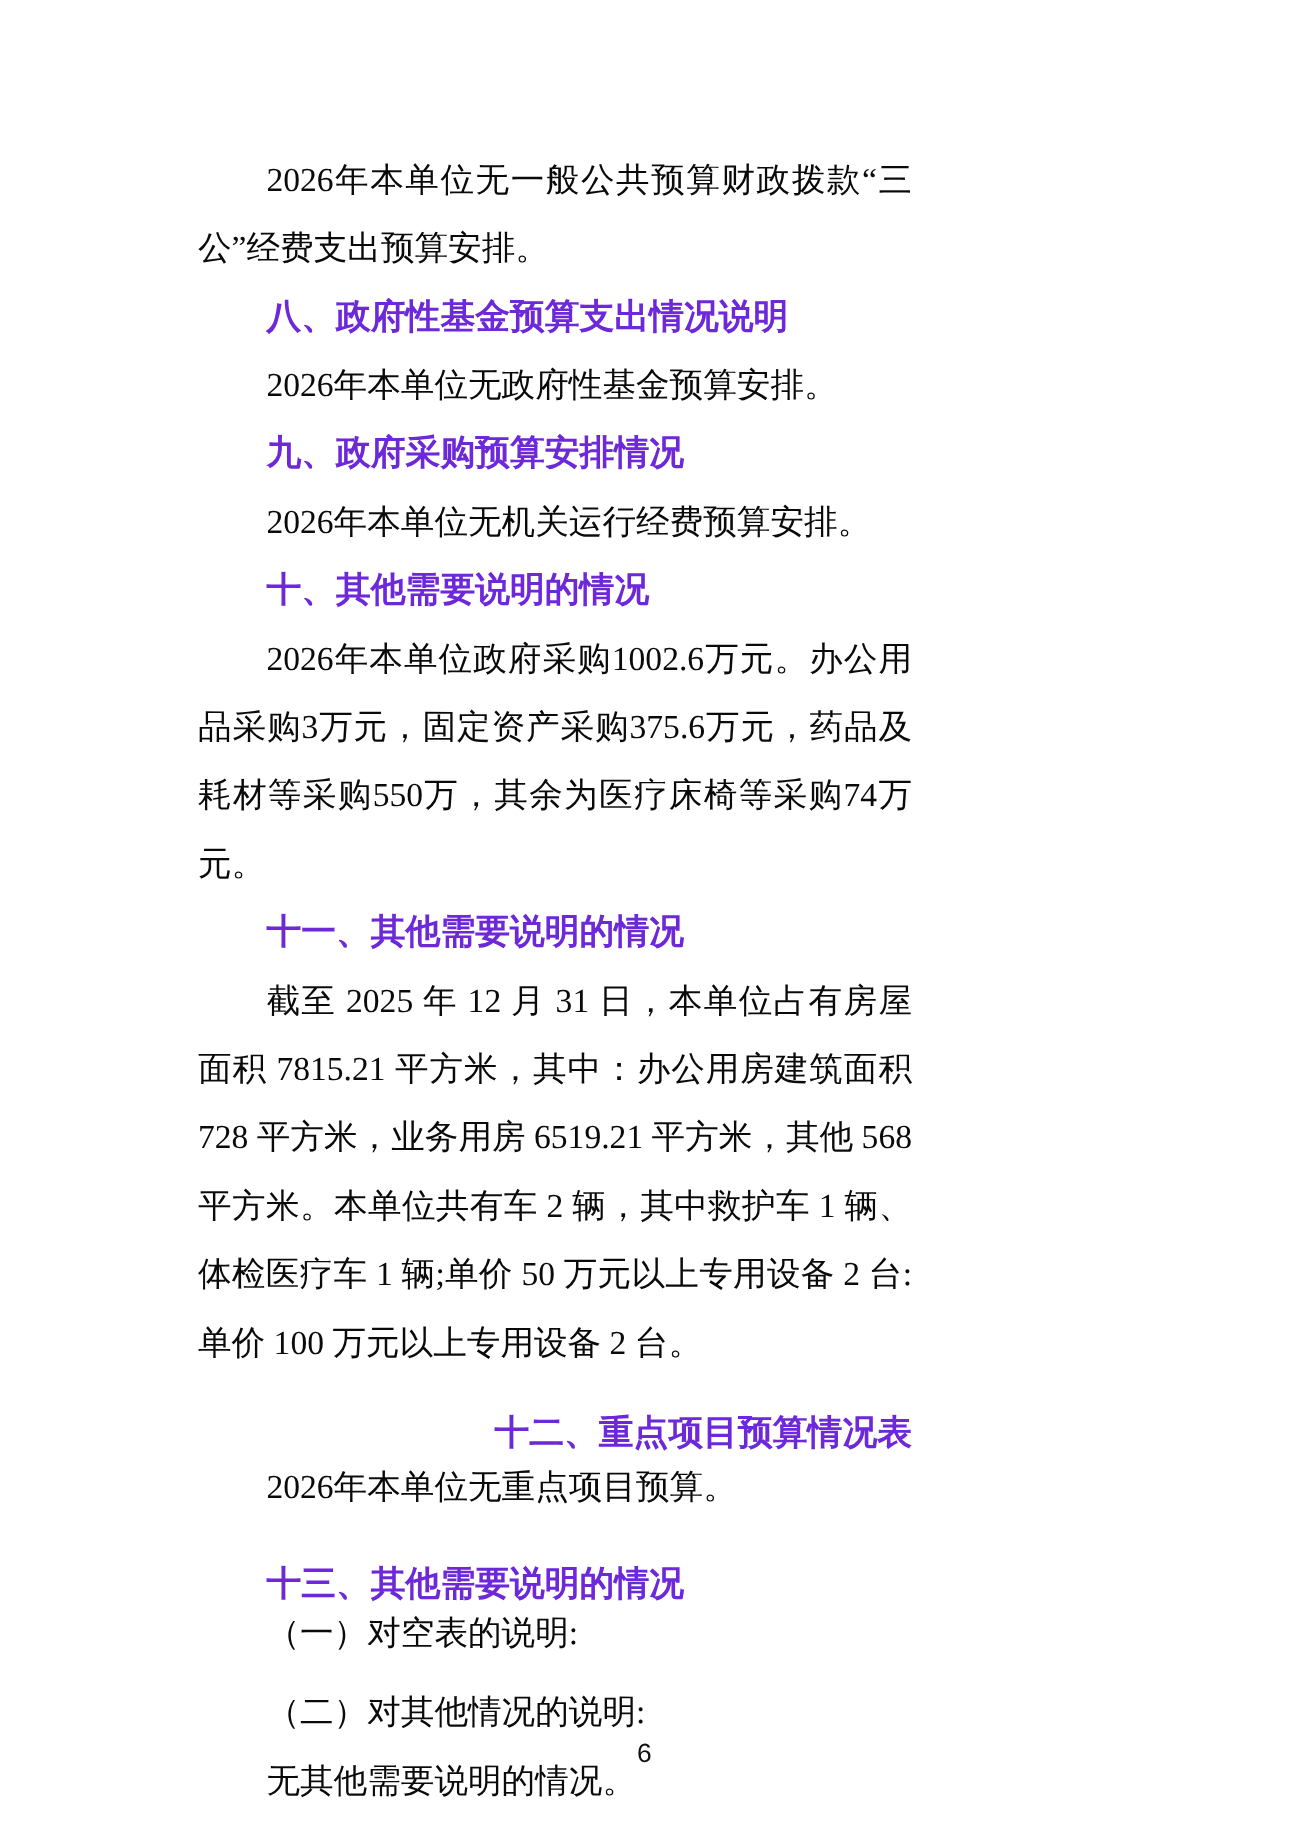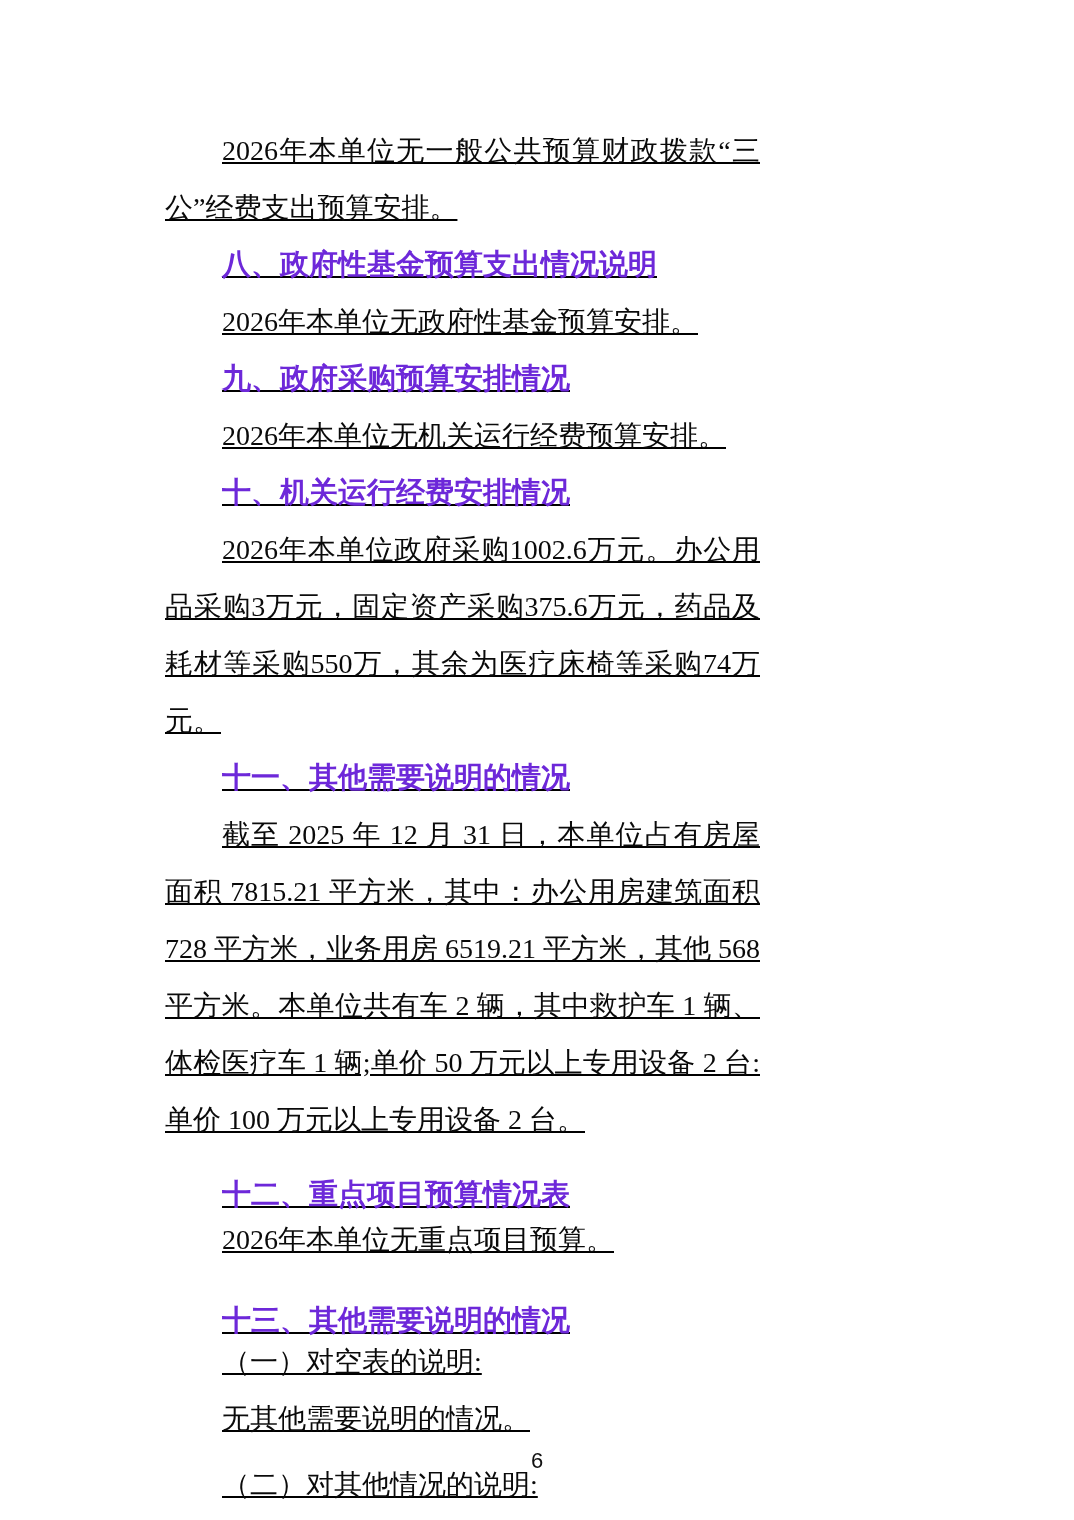--- a/index.html
+++ b/index.html
@@ -15,21 +15,20 @@
     overflow: hidden;
     color: #000000;
   }
   .doc-body {
     position: absolute;
     top: 0;
     left: 0;
     width: 920px;
     box-sizing: border-box;
     padding: 122px 160px 0 165px;
-    text-decoration: underline;
   }
   .paragraph {
     margin: 0;
     font-family: "Liberation Serif", "DejaVu Serif", serif;
     font-size: 28px;
     line-height: 57px;
     text-indent: 57px;
     text-align: justify;
     color: #0a0a0a;
     font-weight: 400;
@@ -38,21 +37,21 @@
     margin: 0;
     font-family: "Liberation Sans", "DejaVu Sans", sans-serif;
     font-size: 29px;
     line-height: 57px;
     text-indent: 57px;
     text-align: left;
     color: #6d28d9;
     font-weight: 700;
   }
   
-  .sp-before-a { margin-top: 18px; }   
+  .sp-before-a { margin-top: 18px; text-align: right; }   
   .pull-a      { margin-top: -12px; }  
   .sp-before-b { margin-top: 24px; }   
   .pull-b      { margin-top: -16px; }  
   .push-a      { margin-top: 9px; }    
   .page-footer {
     position: absolute;
     top: 1448px;
     left: 0;
     width: 1074px;
     text-align: center;
@@ -67,27 +66,27 @@
 <body>
 
 <div class="page">
   <main class="doc-body">
 
   <p class="paragraph">2026年本单位无一般公共预算财政拨款“三公”经费支出预算安排。</p>
       <h2 class="heading">八、政府性基金预算支出情况说明</h2>
       <p class="paragraph">2026年本单位无政府性基金预算安排。</p>
       <h2 class="heading">九、政府采购预算安排情况</h2>
       <p class="paragraph">2026年本单位无机关运行经费预算安排。</p>
-      <h2 class="heading">十、机关运行经费安排情况</h2>
+      <h2 class="heading">十、其他需要说明的情况</h2>
       <p class="paragraph">2026年本单位政府采购1002.6万元。办公用品采购3万元，固定资产采购375.6万元，药品及耗材等采购550万，其余为医疗床椅等采购74万元。</p>
       <h2 class="heading">十一、其他需要说明的情况</h2>
       <p class="paragraph">截至 2025 年 12 月 31 日，本单位占有房屋面积 7815.21 平方米，其中：办公用房建筑面积 728 平方米，业务用房 6519.21 平方米，其他 568 平方米。本单位共有车 2 辆，其中救护车 1 辆、体检医疗车 1 辆;单价 50 万元以上专用设备 2 台:单价 100 万元以上专用设备 2 台。</p>
       <h2 class="heading sp-before-a">十二、重点项目预算情况表</h2>
       <p class="paragraph pull-a">2026年本单位无重点项目预算。</p>
       <h2 class="heading sp-before-b">十三、其他需要说明的情况</h2>
       <p class="paragraph pull-b">（一）对空表的说明:</p>
+      <p class="paragraph push-a">（二）对其他情况的说明:</p>
       <p class="paragraph">无其他需要说明的情况。</p>
-      <p class="paragraph push-a">（二）对其他情况的说明:</p>
     </main>
   <footer class="page-footer">
     <span class="page-number">6</span>
   </footer>
 </div>
 
 </body></html>

